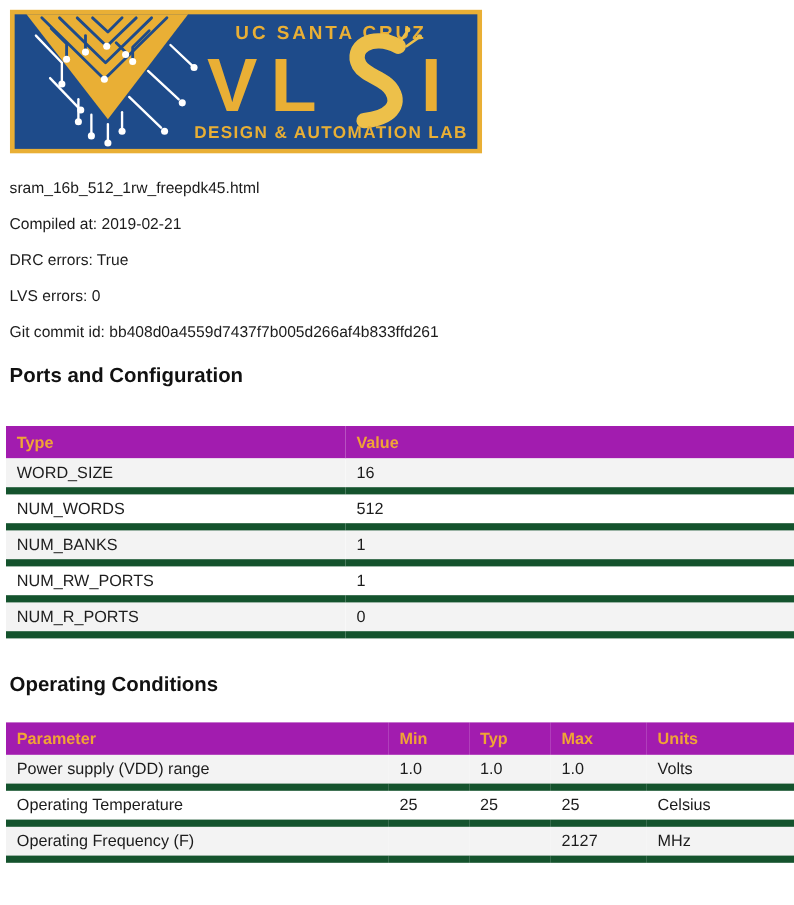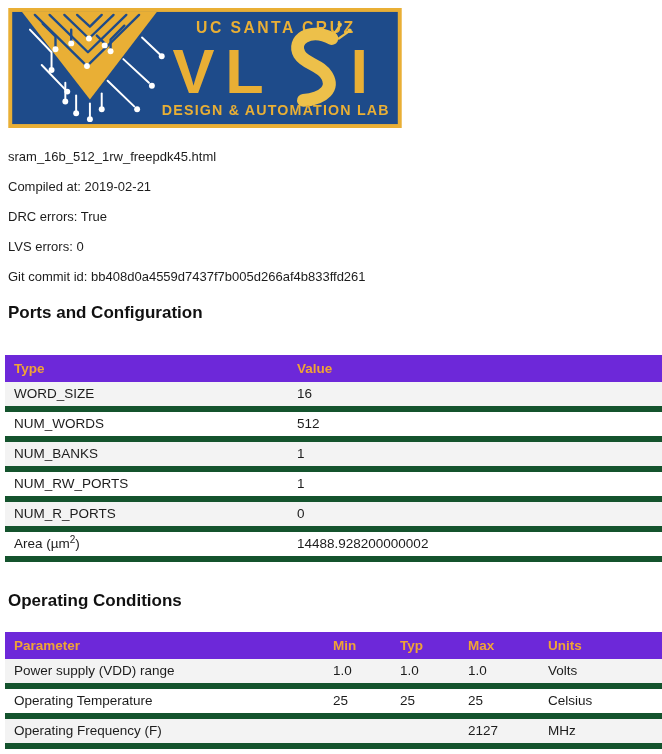--- a/index.html
+++ b/index.html
@@ -39,21 +39,21 @@
   h2.section-title.second { margin-top: 26px; margin-bottom: 19px; }
 
   table.report-table {
     border-collapse: collapse;
     table-layout: fixed;
     width: 657px;
     margin-left: 5px;
     font-size: 13.5px;
   }
   table.report-table th {
-    background: #6d28d9;
+    background: #a21caf;
     color: #f0a435;
     font-weight: bold;
     text-align: left;
     padding: 6px 9px;
     line-height: 15px;
     font-size: 13.5px;
   }
   table.report-table td {
     padding: 4px 9px;
     line-height: 16px;
@@ -184,24 +184,20 @@
       <td>1</td>
     </tr>
     <tr>
       <td>NUM_RW_PORTS</td>
       <td>1</td>
     </tr>
     <tr>
       <td>NUM_R_PORTS</td>
       <td>0</td>
     </tr>
-    <tr>
-      <td><span>Area (µm</span><sup>2</sup><span>)</span></td>
-      <td>14488.928200000002</td>
-    </tr>
   </tbody>
 </table>
 
 <h2 class="section-title second">Operating Conditions</h2>
 
 <table class="report-table oc-table">
   <colgroup>
       <col class="c-param">
       <col class="c-min">
       <col class="c-typ">

